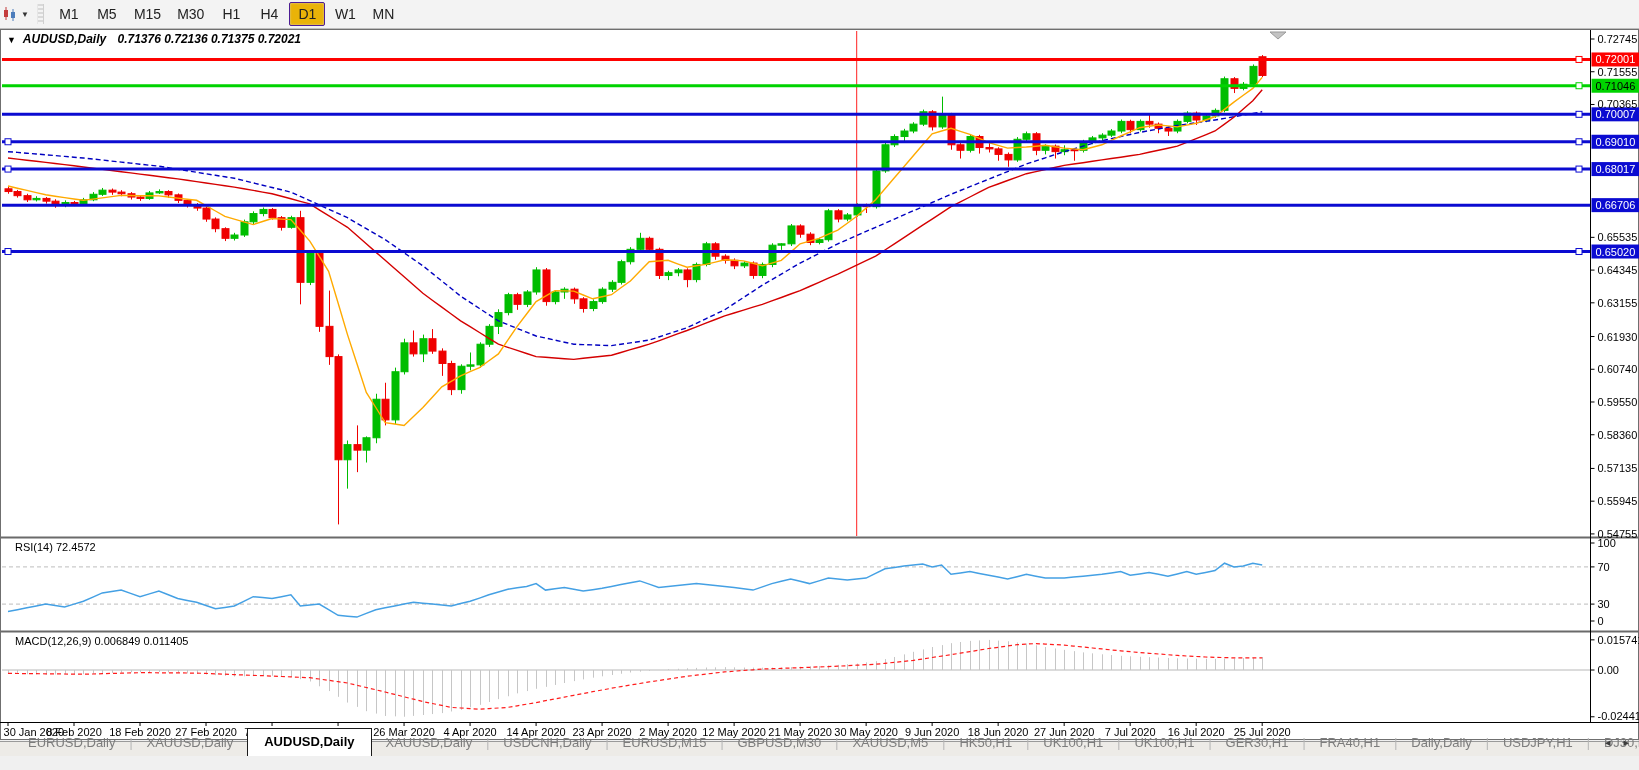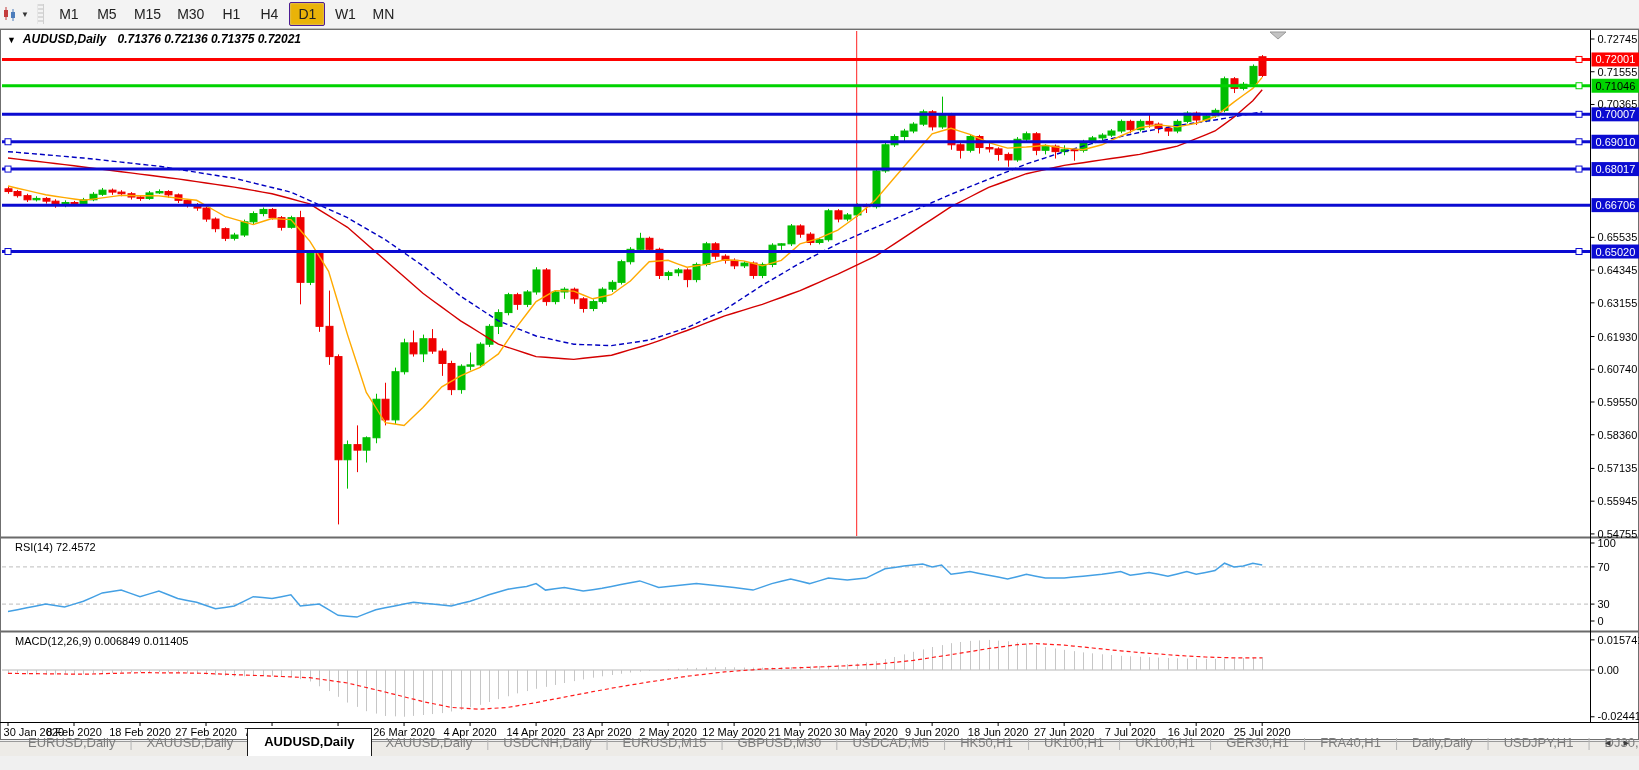--- a/index.html
+++ b/index.html
@@ -599,21 +599,21 @@
       <span class="tab">XAUUSD,Daily</span>
       <span class="tab active">AUDUSD,Daily</span>
       <span class="tab">XAUUSD,Daily</span>
       <span class="tab-sep">|</span>
       <span class="tab">USDCNH,Daily</span>
       <span class="tab-sep">|</span>
       <span class="tab">EURUSD,M15</span>
       <span class="tab-sep">|</span>
       <span class="tab">GBPUSD,M30</span>
       <span class="tab-sep">|</span>
-      <span class="tab">USDCAD,M5</span>
+      <span class="tab">XAUUSD,M5</span>
       <span class="tab-sep">|</span>
       <span class="tab">HK50,H1</span>
       <span class="tab-sep">|</span>
       <span class="tab">UK100,H1</span>
       <span class="tab-sep">|</span>
       <span class="tab">UK100,H1</span>
       <span class="tab-sep">|</span>
       <span class="tab">GER30,H1</span>
       <span class="tab-sep">|</span>
       <span class="tab">FRA40,H1</span>

